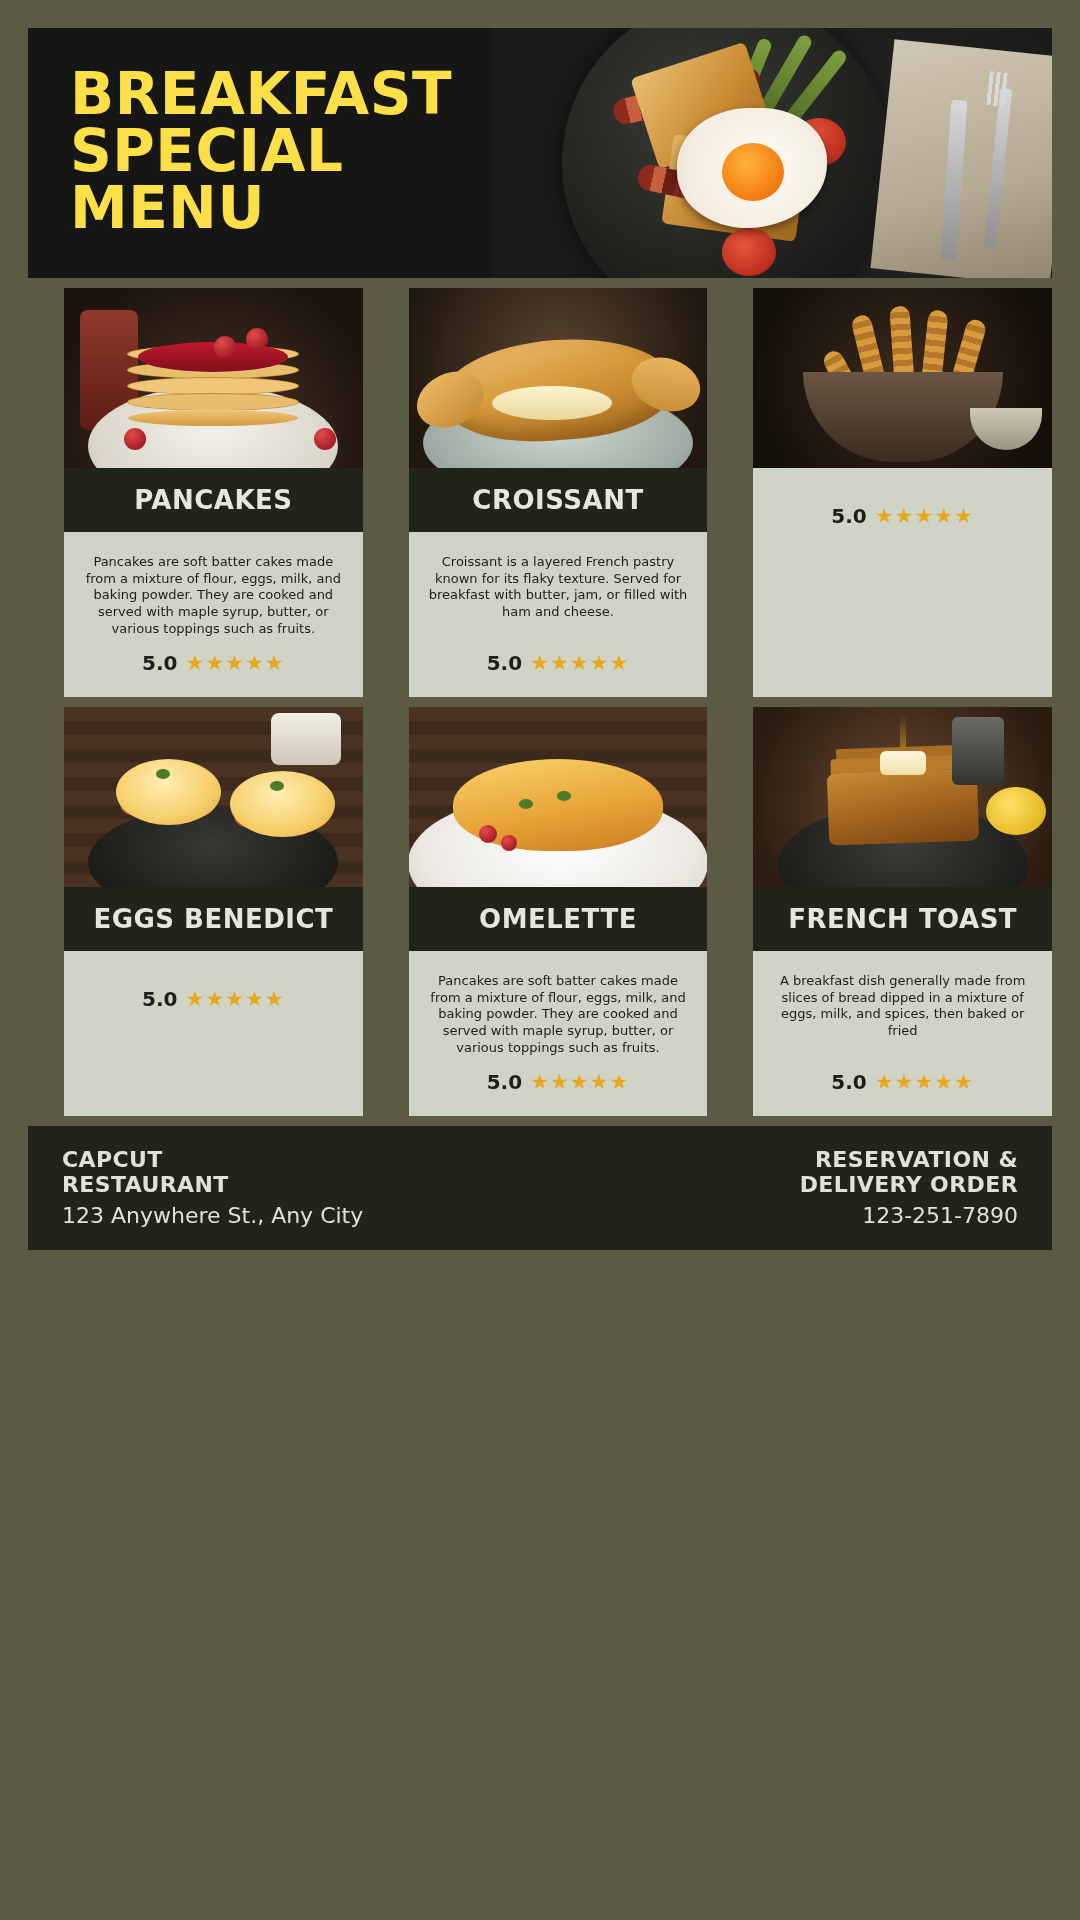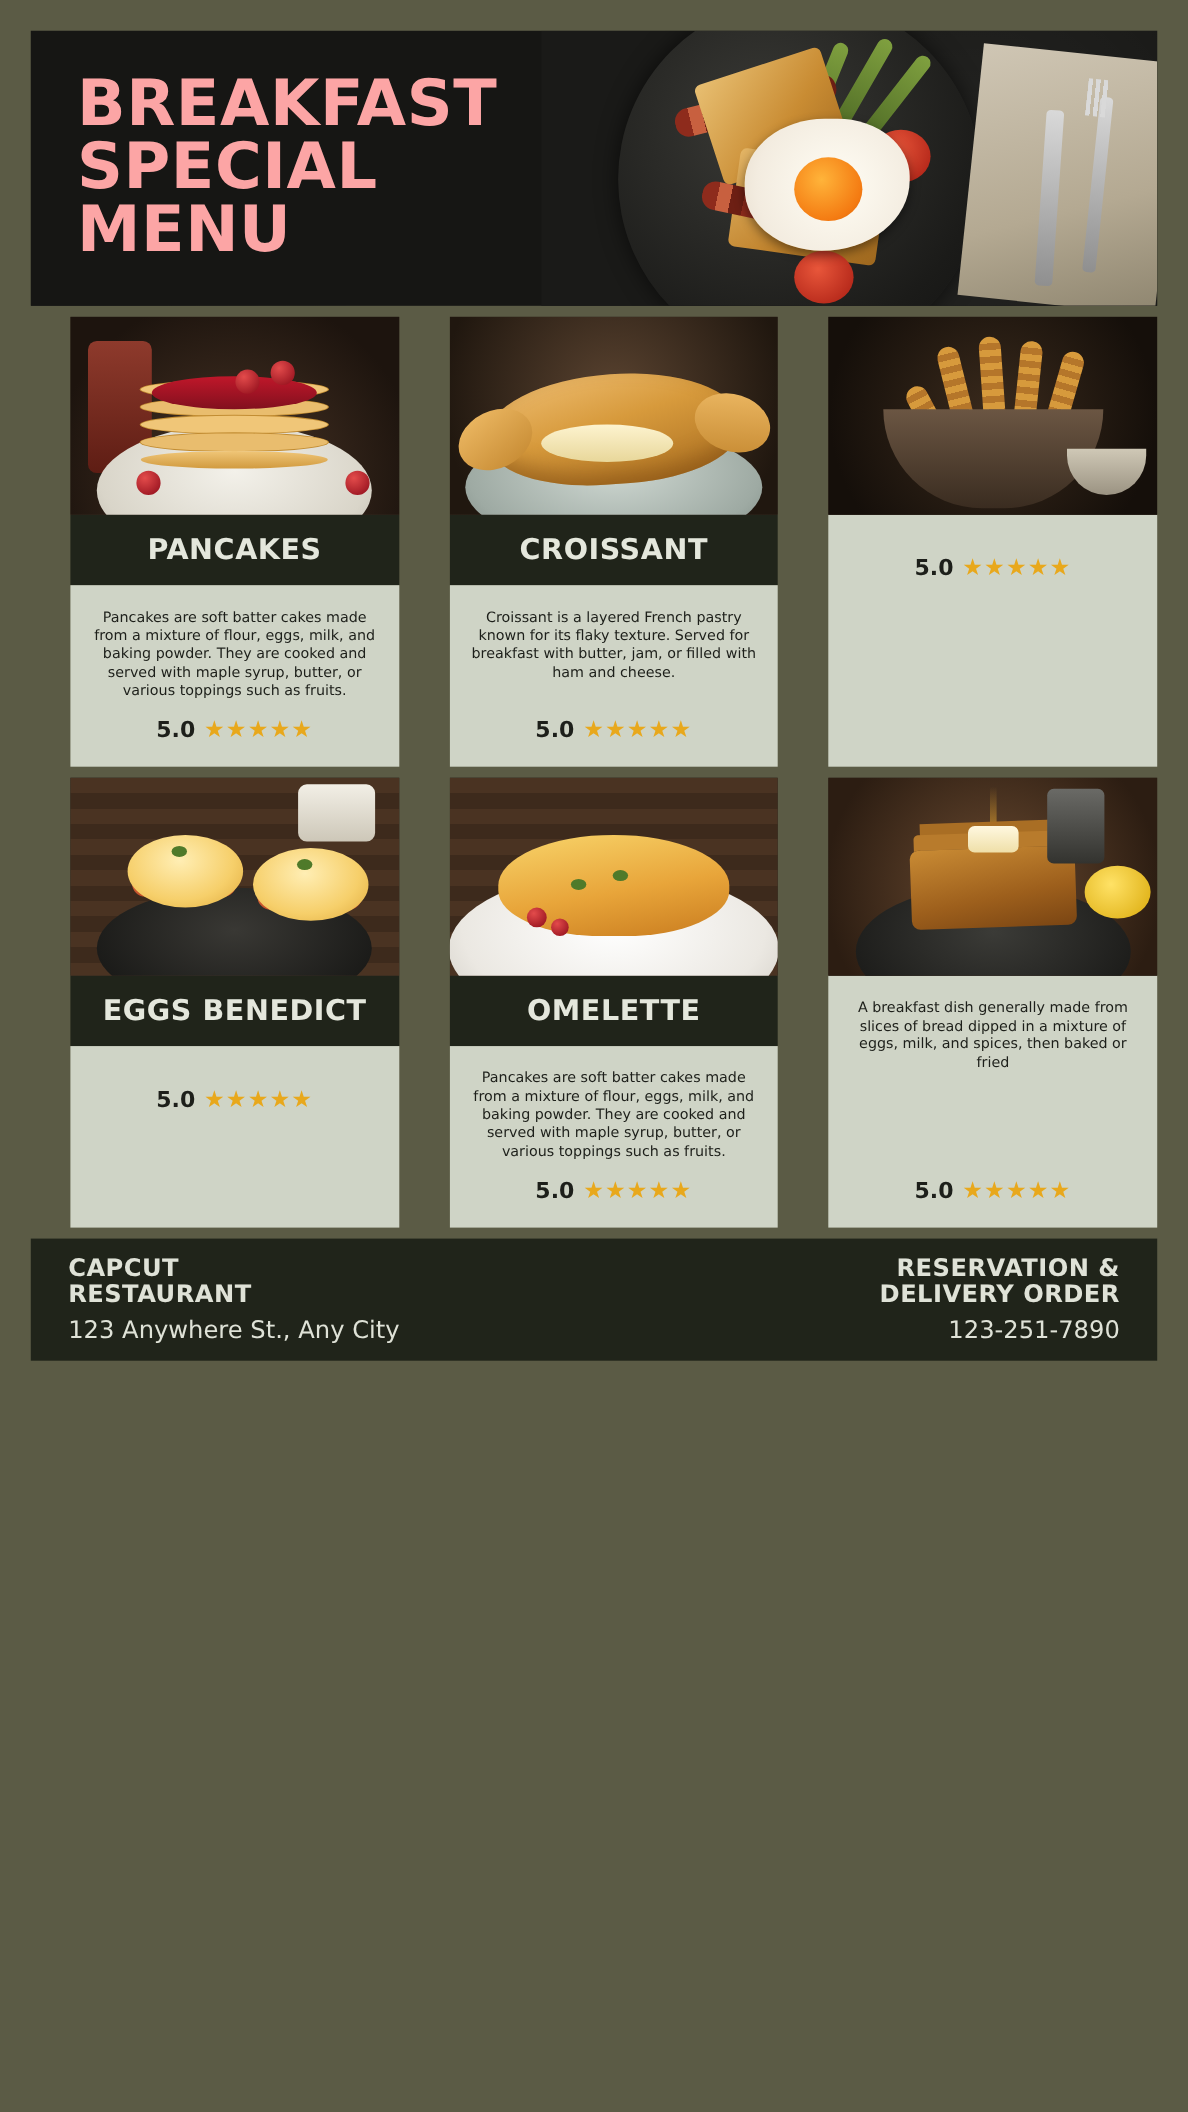--- a/index.html
+++ b/index.html
@@ -122,21 +122,21 @@
     transform: rotate(6deg);
   }
   .hero-fade {
     position: absolute; left: 0; top: 0;
     width: 300px; height: 250px;
     background: linear-gradient(90deg,#161614 30%, rgba(22,22,20,0) 100%);
   }
   .hero-title {
     position: absolute;
     left: 42px; top: 38px;
-    color: #fca5a5;
+    color: #fde047;
     font-weight: 800;
     font-size: 58px;
     line-height: 0.98;
     letter-spacing: 0.5px;
     text-transform: uppercase;
     font-family: "DejaVu Sans", sans-serif;
     z-index: 5;
   }
 
   
@@ -186,21 +186,21 @@
   }
   .rating-score { font-weight: 700; font-size: 20px; color: #1d1f1a; }
   .stars { color: #e8a81c; font-size: 21px; letter-spacing: 1px; }
 
   .row2 { margin-top: 10px; }
 
   
   .footer {
     margin-top: 10px;
     background: #20241a;
-    height: 111px;
+    height: 124px;
     display: flex;
     align-items: center;
     justify-content: space-between;
     padding: 0 34px;
     color: #dfe2d7;
   }
   .f-left .f-name {
     font-weight: 700;
     font-size: 22px;
     line-height: 1.12;
@@ -498,20 +498,21 @@
     <div class="card">
       <div class="card-photo">
         <div class="bg-plateW"></div>
         <div class="dish-plate dark"></div>
         <div class="drip"></div>
         <div class="ftoast"></div>
         <div class="butter"></div>
         <div class="lemon"></div>
         <div style="position:absolute; right:48px; top:10px; width:52px; height:68px; border-radius:6px; background:linear-gradient(180deg,#6a6a66 0%,#33332f 100%);"></div>
       </div>
+      <div class="card-title">FRENCH TOAST</div>
       <div class="card-body">
         <div class="card-desc">A breakfast dish generally made from slices of bread dipped in a mixture of eggs, milk, and spices, then baked or fried</div>
         <div class="rating">
           <span class="rating-score">5.0</span>
           <span class="stars">★★★★★</span>
         </div>
       </div>
     </div>
   </div>
 

